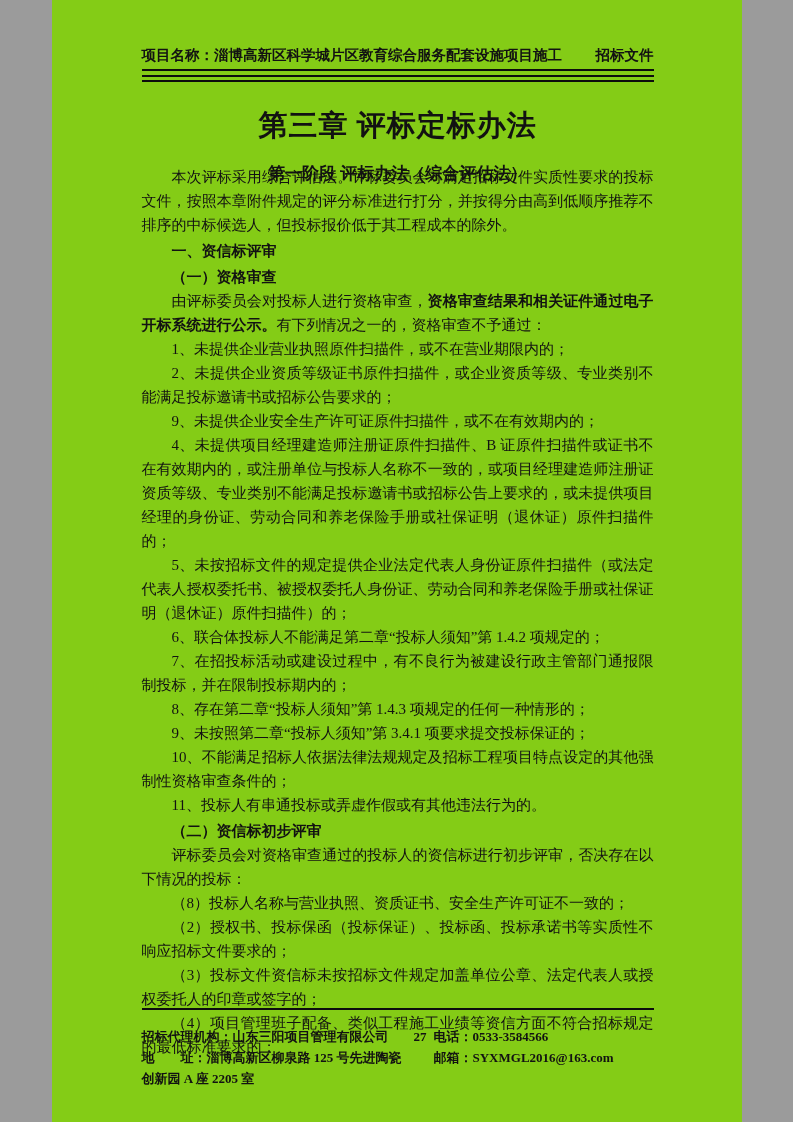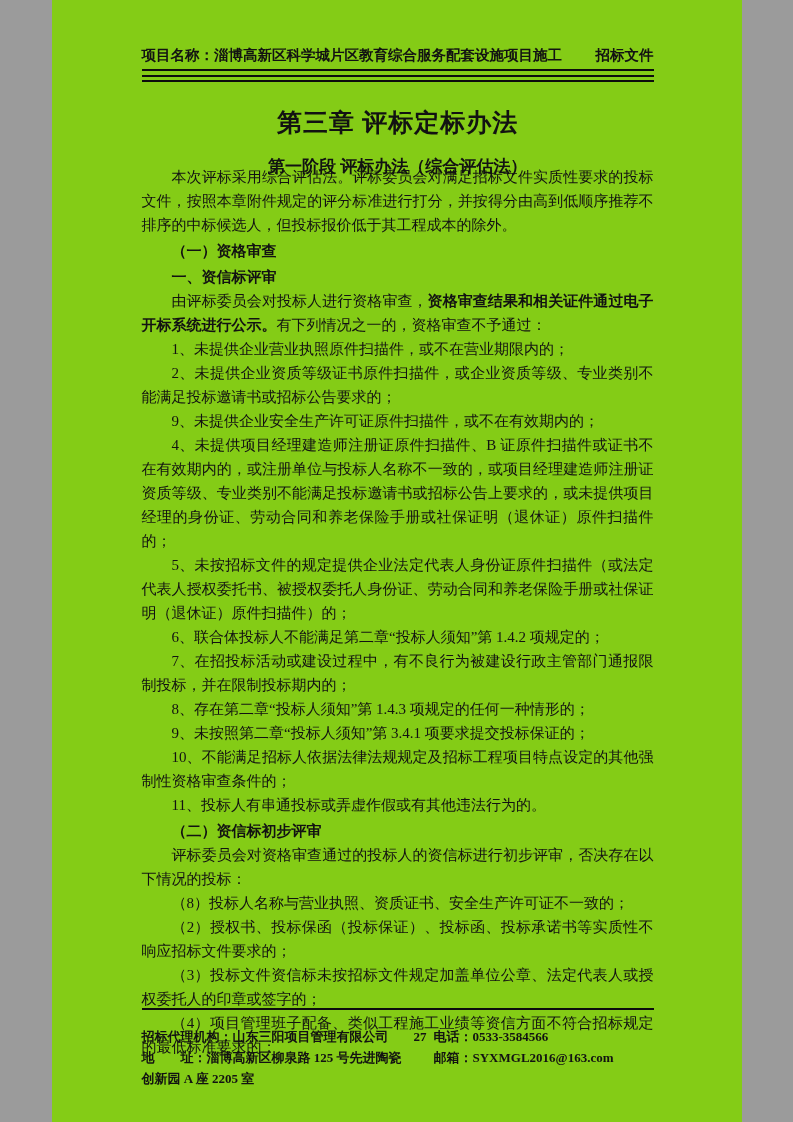--- a/index.html
+++ b/index.html
@@ -37,21 +37,21 @@
   .header-doublerule {
     margin-top: 4px;
     height: 3px;
     border-top: 2.5px solid #0d0d0d;
     border-bottom: 2.5px solid #0d0d0d;
   }
   
   .doc-title {
     margin: 22px 0 0 0;
     text-align: center;
-    font-size: 25px;
+    font-size: 29px;
     font-weight: bold;
     letter-spacing: 1px;
   }
   .doc-subtitle {
     margin: 16px 0 0 0;
     text-align: center;
     font-size: 17px;
     font-weight: bold;
   }
   
@@ -110,22 +110,22 @@
   </div>
 
   <div class="titles">
     <h1 class="doc-title">第三章 评标定标办法</h1>
     <h2 class="doc-subtitle">第一阶段 评标办法（综合评估法）</h2>
   </div>
 
   <div class="doc-body">
     <p class="para">本次评标采用综合评估法。评标委员会对满足招标文件实质性要求的投标文件，按照本章附件规定的评分标准进行打分，并按得分由高到低顺序推荐不排序的中标候选人，但投标报价低于其工程成本的除外。</p>
 
+    <p class="para bold-head">一、资信标评审</p>
     <p class="para bold-head">（一）资格审查</p>
-    <p class="para bold-head">一、资信标评审</p>
 
     <p class="para"><span>由评标委员会对投标人进行资格审查，</span><span class="bold-run">资格审查结果和相关证件通过电子开标系统进行公示。</span><span>有下列情况之一的，资格审查不予通过：</span></p>
 
     <div>
         <p class="para">1、未提供企业营业执照原件扫描件，或不在营业期限内的；</p>
         <p class="para">2、未提供企业资质等级证书原件扫描件，或企业资质等级、专业类别不能满足投标邀请书或招标公告要求的；</p>
         <p class="para">9、未提供企业安全生产许可证原件扫描件，或不在有效期内的；</p>
         <p class="para">4、未提供项目经理建造师注册证原件扫描件、B 证原件扫描件或证书不在有效期内的，或注册单位与投标人名称不一致的，或项目经理建造师注册证资质等级、专业类别不能满足投标邀请书或招标公告上要求的，或未提供项目经理的身份证、劳动合同和养老保险手册或社保证明（退休证）原件扫描件的；</p>
         <p class="para">5、未按招标文件的规定提供企业法定代表人身份证原件扫描件（或法定代表人授权委托书、被授权委托人身份证、劳动合同和养老保险手册或社保证明（退休证）原件扫描件）的；</p>
         <p class="para">6、联合体投标人不能满足第二章“投标人须知”第 1.4.2 项规定的；</p>

